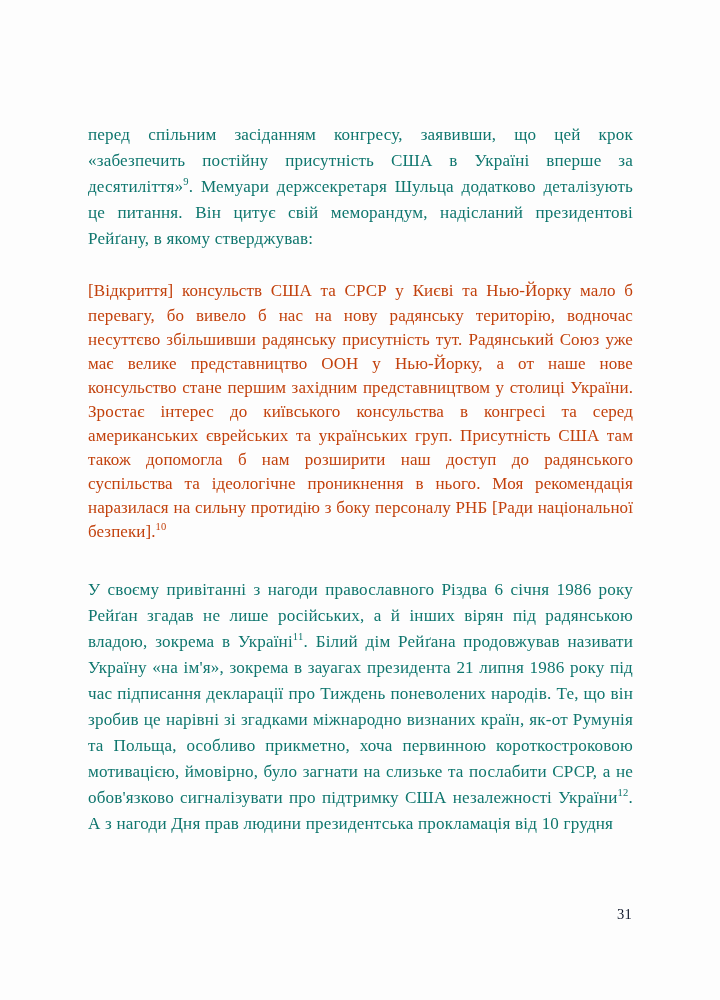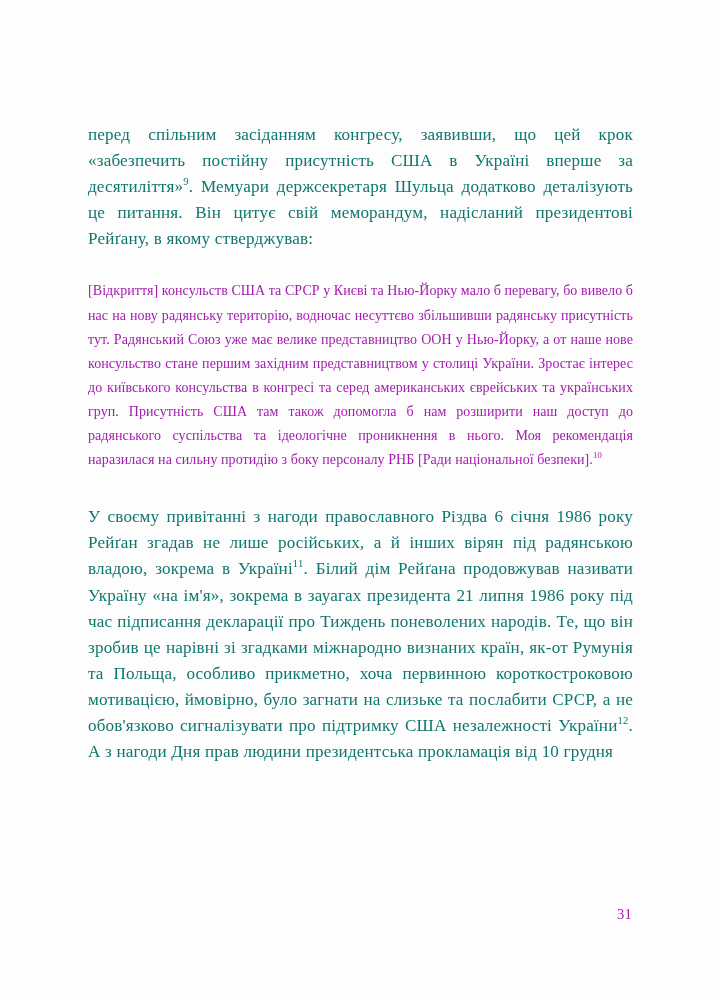--- a/index.html
+++ b/index.html
@@ -52,26 +52,26 @@
   }
 
   
   .blockquote {
     margin: 0;
     padding: 0;
     position: relative;
   }
 
   .blockquote-text {
-    font-size: 14px;
+    font-size: 17px;
     line-height: 24.1px;
     text-align: justify;
     text-justify: inter-word;
     margin: 0;
-    color: #a21caf;
+    color: #c2410c;
     letter-spacing: 0.005em;
     text-align-last: left;
     hyphens: manual;
   }
 
   .spacer-before-quote { height: 27px; }
   .spacer-after-quote  { height: 32px; }
 
   
   sup.footnote-ref {
@@ -83,21 +83,21 @@
 
   
   .folio {
     position: absolute;
     right: 88px;
     top: 905px;
     width: 60px;
     text-align: right;
     font-size: 14.5px;
     line-height: 18px;
-    color: #a21caf;
+    color: #0f172a;
     letter-spacing: 0.02em;
   }
 </style>
 </head>
 <body>
 
 <div class="page">
 
   <div class="text-column">
 

